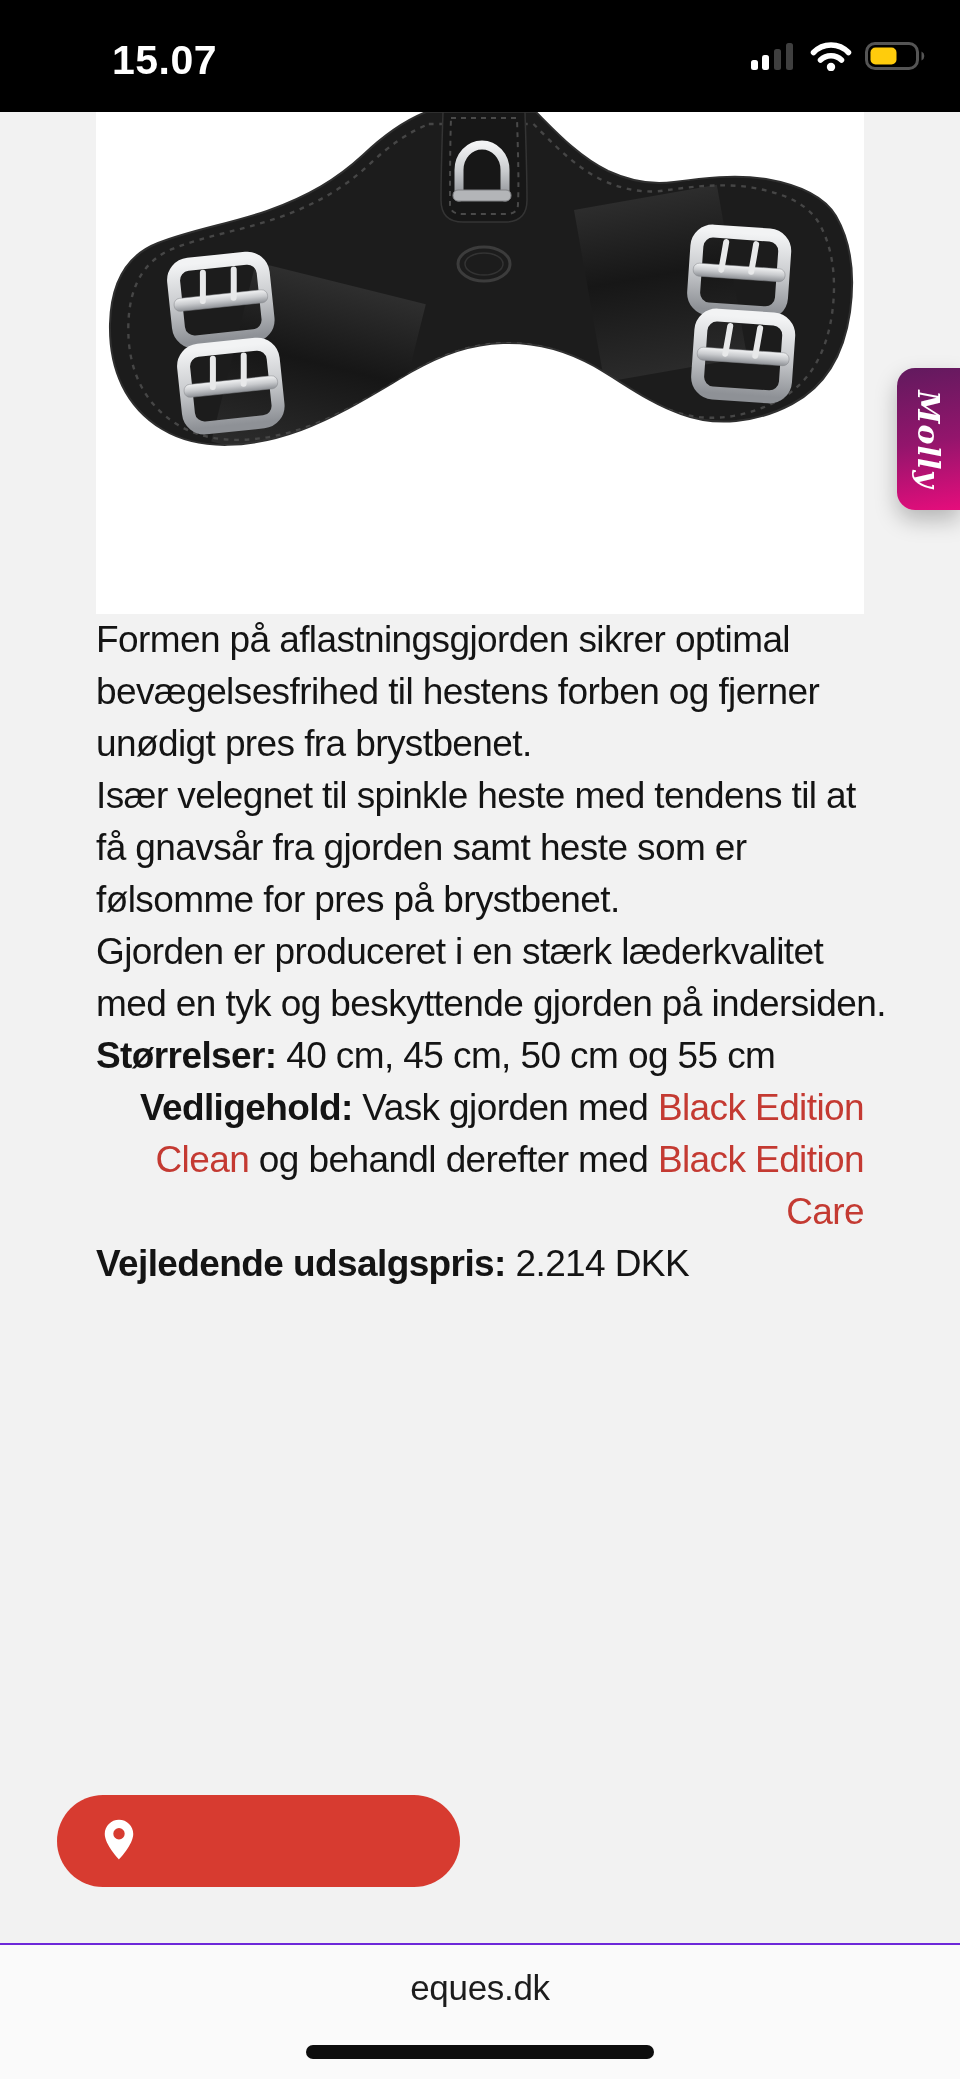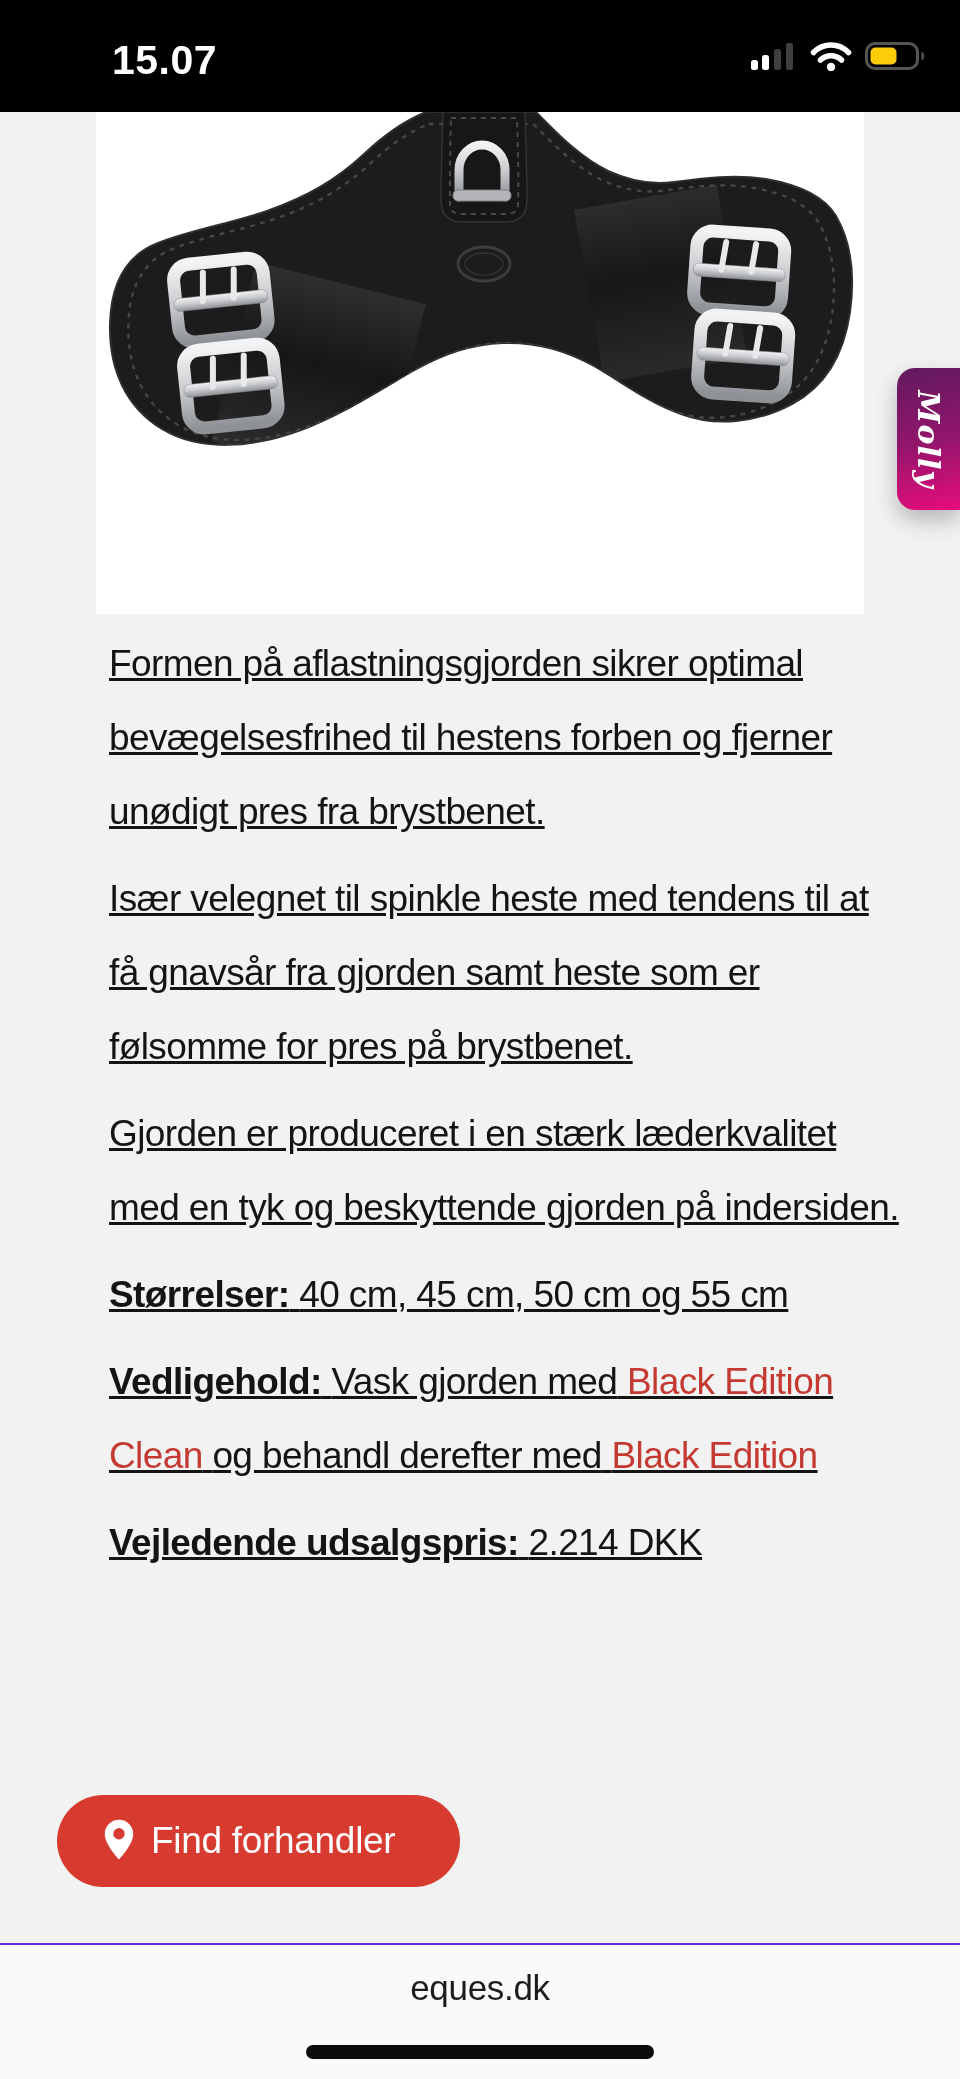--- a/index.html
+++ b/index.html
@@ -28,26 +28,26 @@
     display:flex;align-items:center;justify-content:center;
     cursor:pointer;
   }
   .molly-label{
     transform:rotate(90deg);
     color:#fff;font-family:"DejaVu Serif",serif;font-style:italic;font-weight:700;
     font-size:30px;letter-spacing:1px;white-space:nowrap;
   }
   
   .content{position:absolute;left:96px;top:614px;width:768px;}
-  .content p{margin:13px;font-size:37px;line-height:74px;letter-spacing:-0.6px;color:#141414;text-decoration:underline;}
+  .content p{margin:0;font-size:37px;line-height:52px;letter-spacing:-0.6px;color:#141414;}
   .para{white-space:pre;}
   .para-1{margin-top:78px;}
   .para-2,.para-3{margin-top:42px;}
   .spec-sizes{margin-top:128px;}
-  .spec-maintenance{margin-top:36px;}
+  .spec-maintenance{margin-top:36px;text-align:right;}
   .spec-price{margin-top:38px;}
   .content strong{font-weight:700;}
   .line{display:block;white-space:pre;}
   .red-link{color:#c43a32;text-decoration:none;cursor:pointer;}
   
   .cta-button{
     position:absolute;left:57px;top:1795px;width:403px;height:92px;
     background:#d73b30;border:none;border-radius:46px;
     display:flex;align-items:center;padding:0 0 0 44px;box-sizing:border-box;
     cursor:pointer;
@@ -174,32 +174,32 @@
 få gnavsår fra gjorden samt heste som er
 følsomme for pres på brystbenet.</p>
     <p class="para para-3">Gjorden er produceret i en stærk læderkvalitet
 med en tyk og beskyttende gjorden på indersiden.</p>
 
     <p class="spec-sizes"><strong>Størrelser:</strong> <span>40 cm, 45 cm, 50 cm og 55 cm</span></p>
 
     <p class="spec-maintenance">
       <span class="line"><strong>Vedligehold:</strong> <span>Vask gjorden med</span> <a class="red-link">Black Edition</a></span>
       <span class="line"><a class="red-link">Clean</a> <span>og behandl derefter med</span> <a class="red-link">Black Edition</a></span>
+      <span class="line"><a class="red-link">Care</a></span>
     </p>
 
     <p class="spec-price"><strong>Vejledende udsalgspris:</strong> <span>2.214 DKK</span></p>
   </div>
 
   <button class="cta-button">
     <span>
       <svg width="36" height="46" viewBox="0 0 24 30">
         <path d="M12,1.5 C6.7,1.5 2.5,5.7 2.5,11 c0,7 9.5,17 9.5,17 s9.5,-10 9.5,-17 C21.5,5.7 17.3,1.5 12,1.5 z M12,14.6 a3.8,3.8 0 1 1 0,-7.6 a3.8,3.8 0 0 1 0,7.6 z" fill="#ffffff"></path>
       </svg>
     </span>
-    <span class="cta-label">Find forhandler</span>
   </button>
 
   <div class="bottom-bar">
     <div class="url-label">eques.dk</div>
     <div class="home-indicator"></div>
   </div>
 
 </div>
 
 </body></html>

